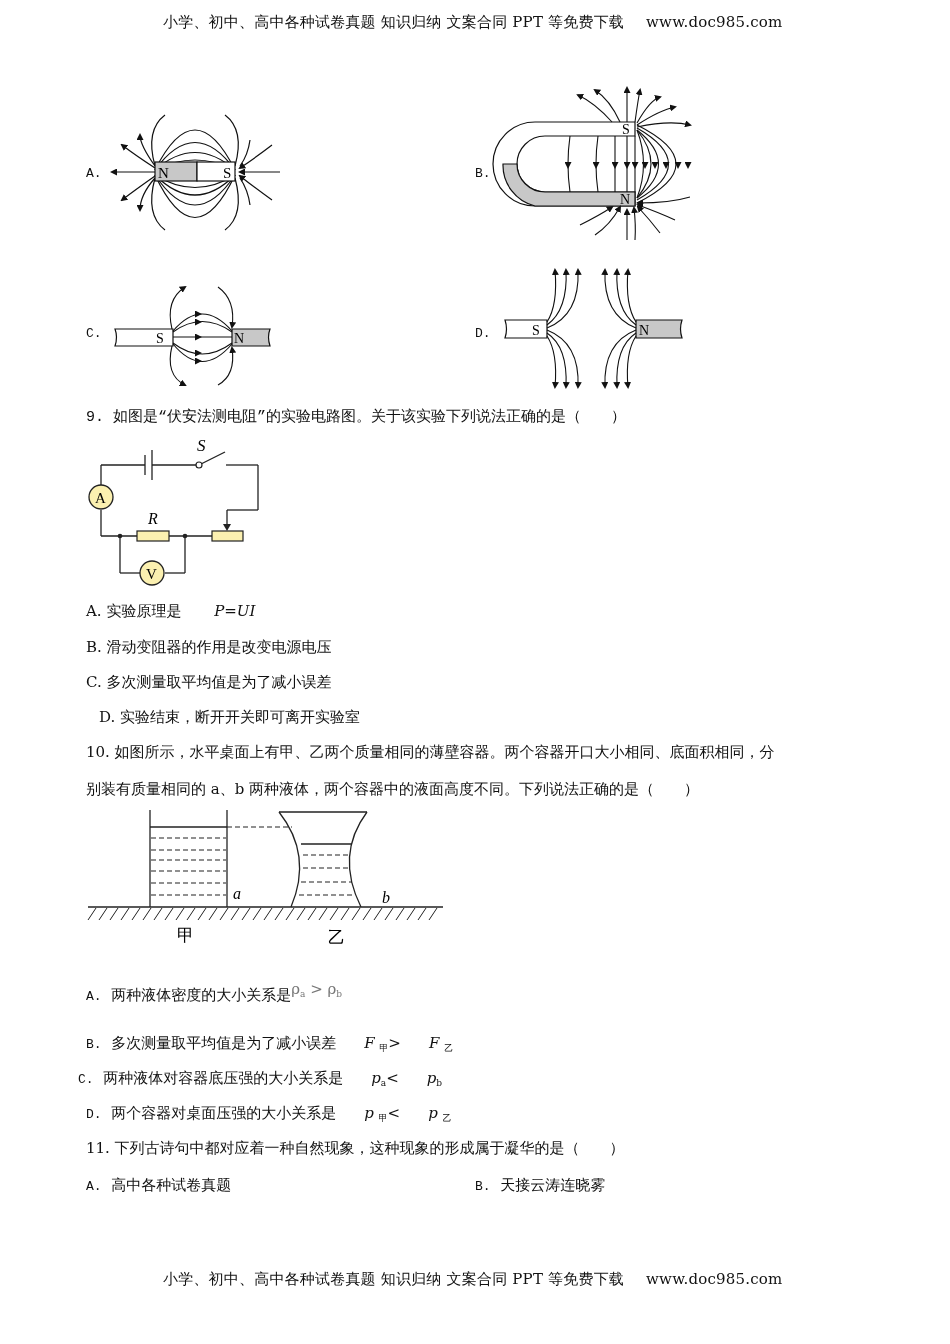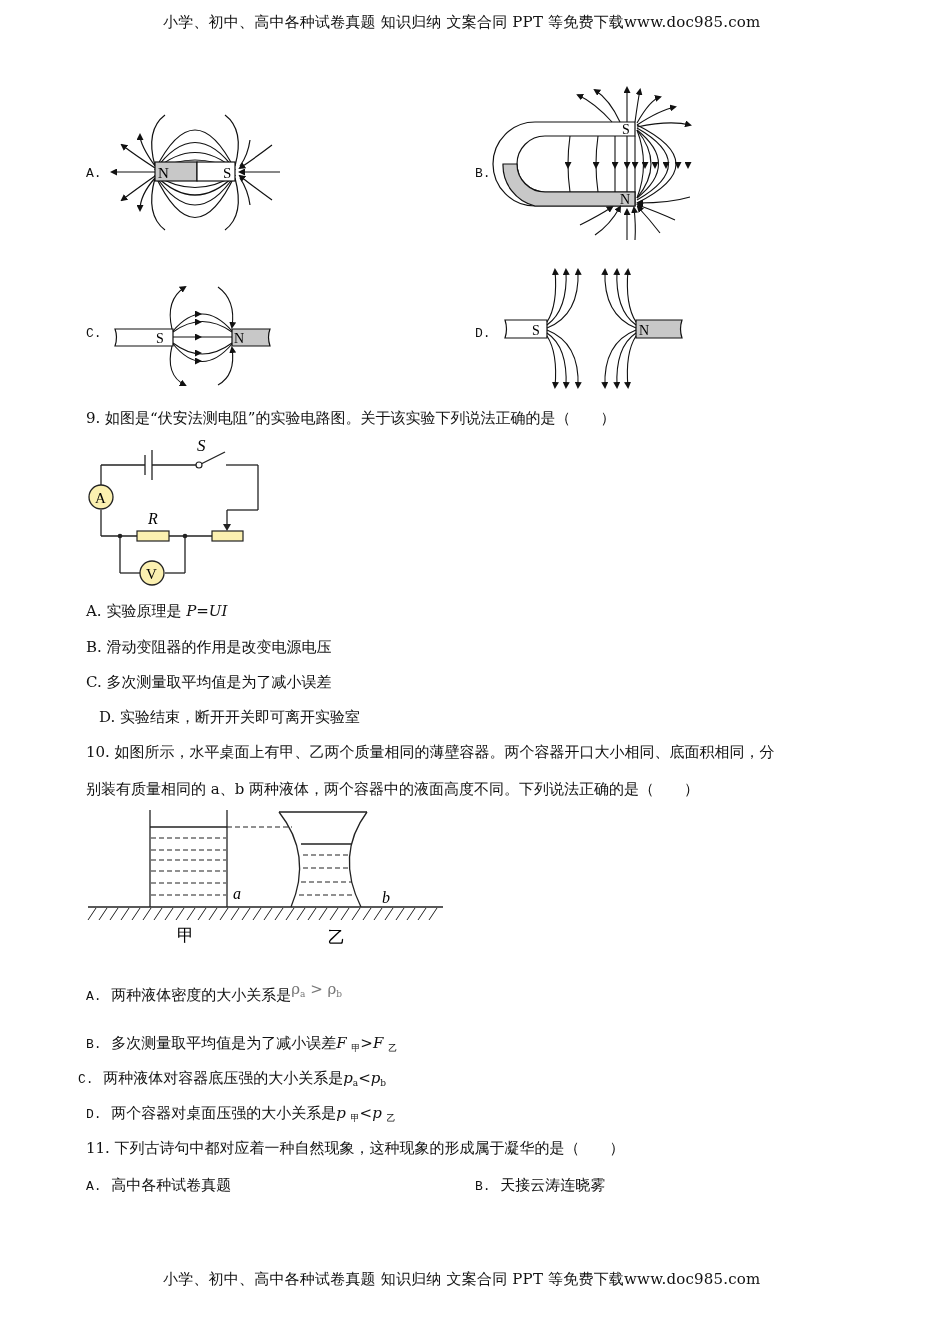--- a/index.html
+++ b/index.html
@@ -1,23 +1,23 @@
 <!DOCTYPE html>
 <html><head>
 <meta charset="utf-8">
 <style>
   html, body { margin:0; padding:0; background:#fff; }
   body { width:950px; height:1344px; position:relative; overflow:hidden;
          font-family:"DejaVu Serif","Liberation Serif",serif; color:#111; }
   .abs { position:absolute; }
   .hdr { font-size:15px; white-space:nowrap; letter-spacing:0.2px; }
-  .hdr .url { }
+  .hdr .url { margin-left:22px; }
   .txt { font-size:15px; white-space:nowrap; line-height:20px; }
   .opt-label { font-size:13px; font-family:"Liberation Mono","DejaVu Sans Mono",monospace; }
-  .it { font-style:italic; }
+  .it { font-style:italic;margin-left:28px; }
   .sub { font-size:9px; vertical-align:-3px; font-style:normal; }
   .sub-i { font-size:9px; vertical-align:-3px; }
   svg { position:absolute; overflow:visible; }
   svg text { font-family:"Liberation Serif","DejaVu Serif",serif; }
   .rho { color:#777; font-size:15px; position:relative; top:-6px; }
   .rho .sub-i { color:#777; }
 </style>
 </head>
 <body>
 
@@ -145,21 +145,21 @@
     <path d="M136,60 Q115,45 117,5" marker-end="url(#ar)"></path>
     <path d="M136,63 Q103,50 105,5" marker-end="url(#ar)"></path>
     <path d="M136,71 Q125,88 128,122" marker-end="url(#ar)"></path>
     <path d="M136,68 Q115,82 117,122" marker-end="url(#ar)"></path>
     <path d="M136,65 Q103,78 105,122" marker-end="url(#ar)"></path>
   </g>
   <text x="32" y="70" font-size="14">S</text>
   <text x="139" y="70" font-size="14">N</text>
 </svg>
 
-<div class="abs txt" style="left:86px;top:408px;">9. 如图是“伏安法测电阻”的实验电路图。关于该实验下列说法正确的是（　　）</div>
+<div class="abs txt" style="left:86px;top:408px;font-family:Liberation Mono, monospace;">9. 如图是“伏安法测电阻”的实验电路图。关于该实验下列说法正确的是（　　）</div>
 
 <svg style="left:85px;top:440px;" width="185" height="150" viewBox="0 0 185 150">
   <g fill="none" stroke="#222" stroke-width="1.3">
     <line x1="16" y1="25" x2="60" y2="25"></line>
     <line x1="67" y1="25" x2="114" y2="25"></line>
     <line x1="114" y1="25" x2="140" y2="12"></line>
     <line x1="141" y1="25" x2="173" y2="25"></line>
     <line x1="173" y1="25" x2="173" y2="70"></line>
     <line x1="142" y1="70" x2="173" y2="70"></line>
     <line x1="142" y1="70" x2="142" y2="85"></line>

